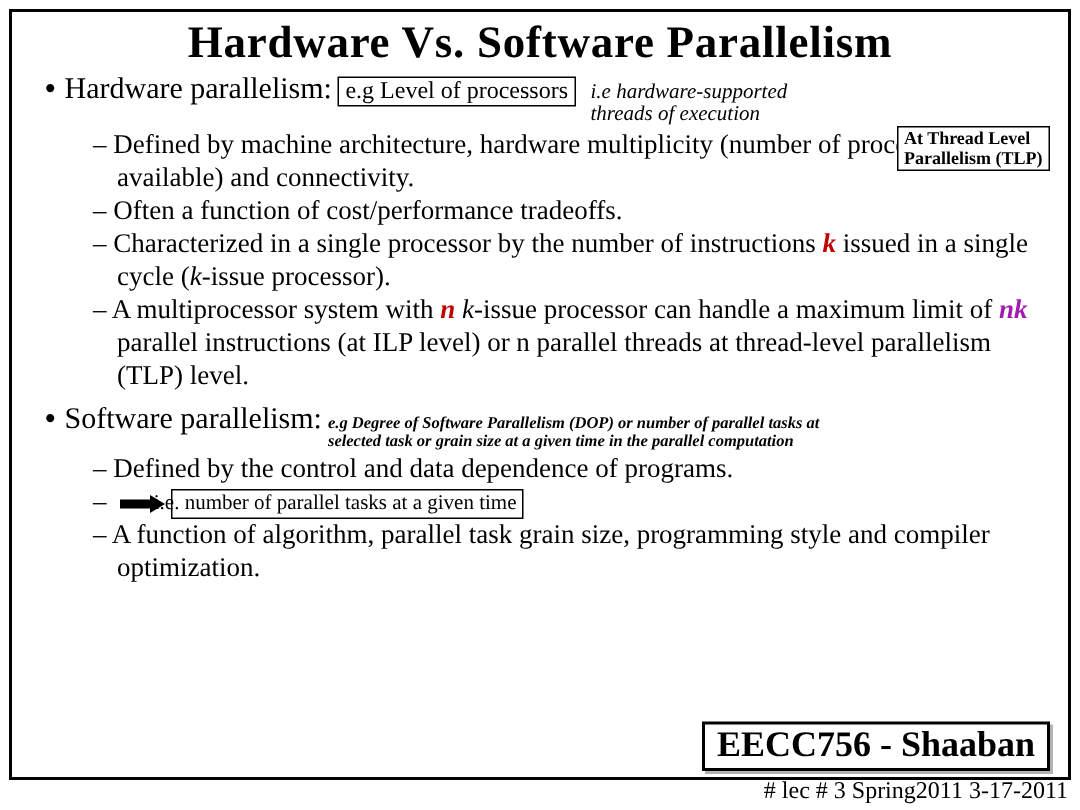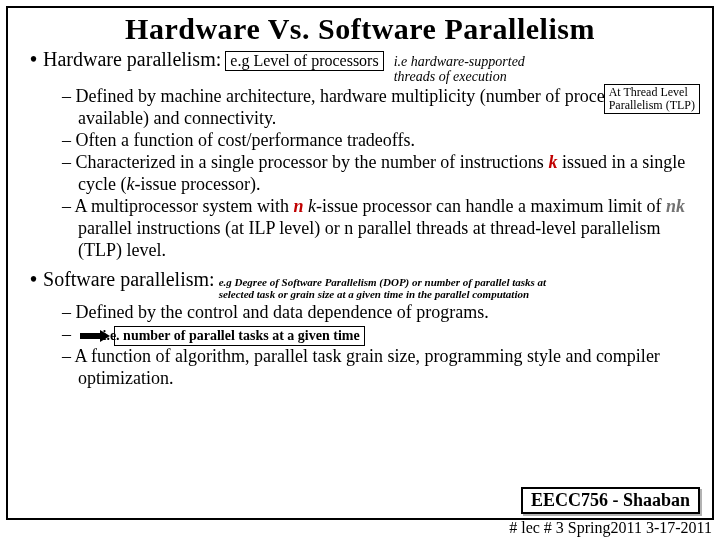--- a/index.html
+++ b/index.html
@@ -63,30 +63,30 @@
   }
   ul.sub li::before {
     content: "– ";
   }
   .sidebox {
     position: absolute;
     right: 12px;
     top: 76px;
     border: 1px solid #000;
     font-size: 12px;
-    font-weight: normal;
+    font-weight: bold;
     padding: 1px 4px;
     background: #fff;
     text-align: left;
     line-height: 1.1;
   }
   .k { font-style: italic; font-weight: bold; color: #c00000; }
   .n { font-style: italic; font-weight: bold; color: #c00000; }
   .ki { font-style: italic; }
-  .nk { font-style: italic; font-weight: bold; color: #737373; }
+  .nk { font-style: italic; font-weight: bold; color: #a21caf; }
   .softnote {
     font-size: 11px;
     font-weight: bold;
     line-height: 1.1;
     margin-left: 4px;
     max-width: 430px;
     font-style: italic;
   }
   .arrow-wrap {
     display: inline-flex;
@@ -108,31 +108,31 @@
     position: absolute;
     right: 0; top: 0;
     width: 0; height: 0;
     border-left: 10px solid #000;
     border-top: 6px solid transparent;
     border-bottom: 6px solid transparent;
   }
   .inline-note {
     border: 1px solid #000;
     font-size: 14px;
-    font-weight: bold;
+    font-weight: normal;
     padding: 0 4px;
     display: inline-block;
   }
   .foot-course {
     position: absolute;
     right: 12px;
     bottom: 4px;
     border: 2px solid #000;
     box-shadow: 2px 2px 0 rgba(0,0,0,0.3);
-    font-size: 18px;
+    font-size: 24px;
     font-weight: bold;
     padding: 1px 8px;
     background: #fff;
   }
   .foot-small {
     position: absolute;
     right: 8px;
     bottom: 3px;
     font-size: 16px;
   }

